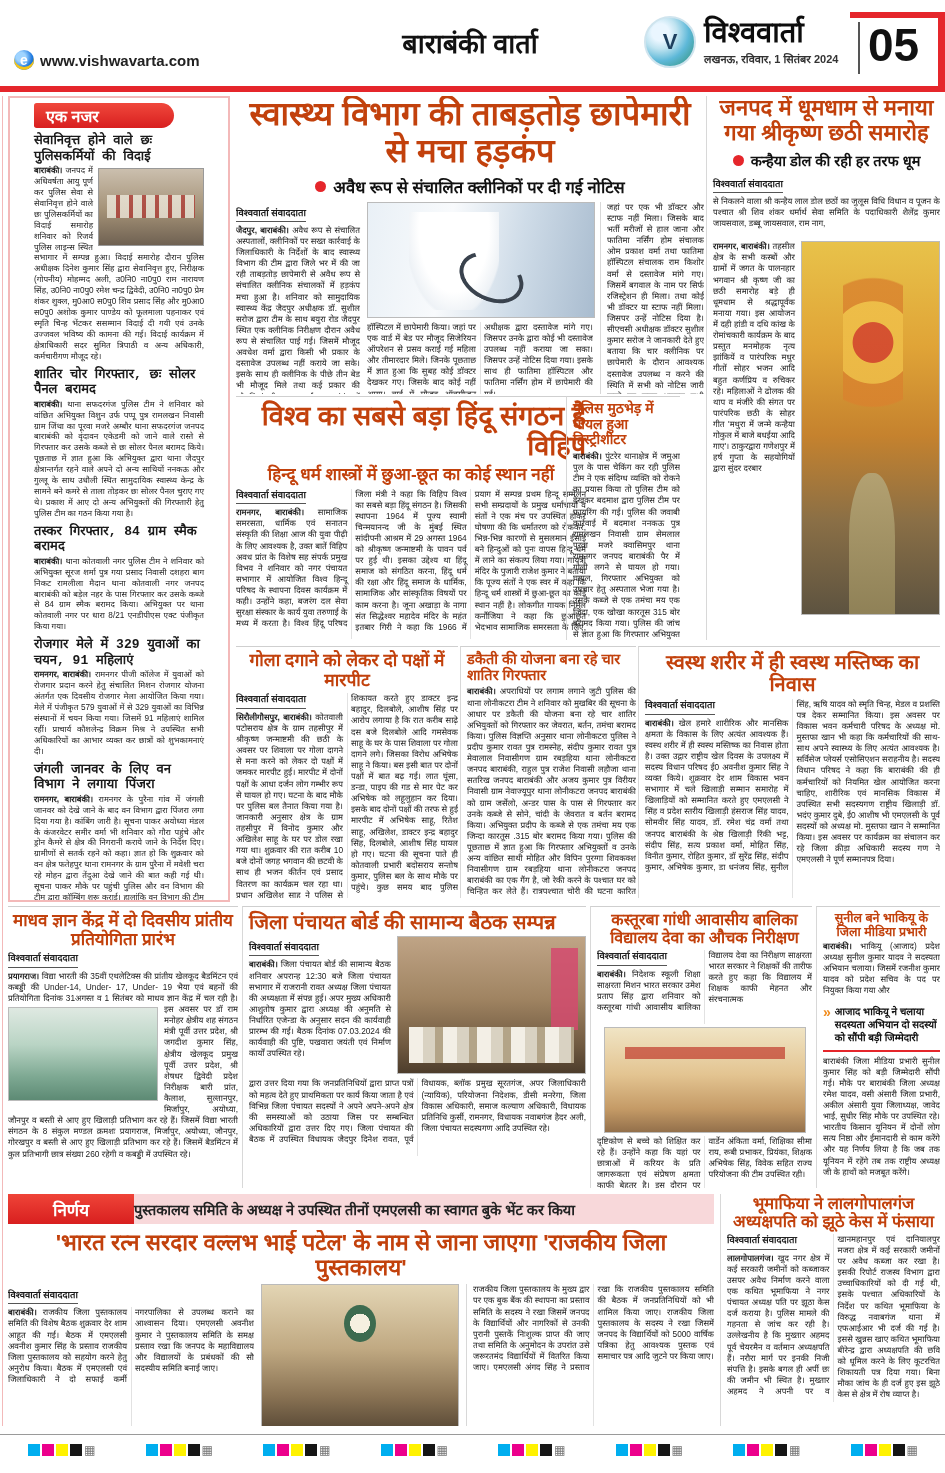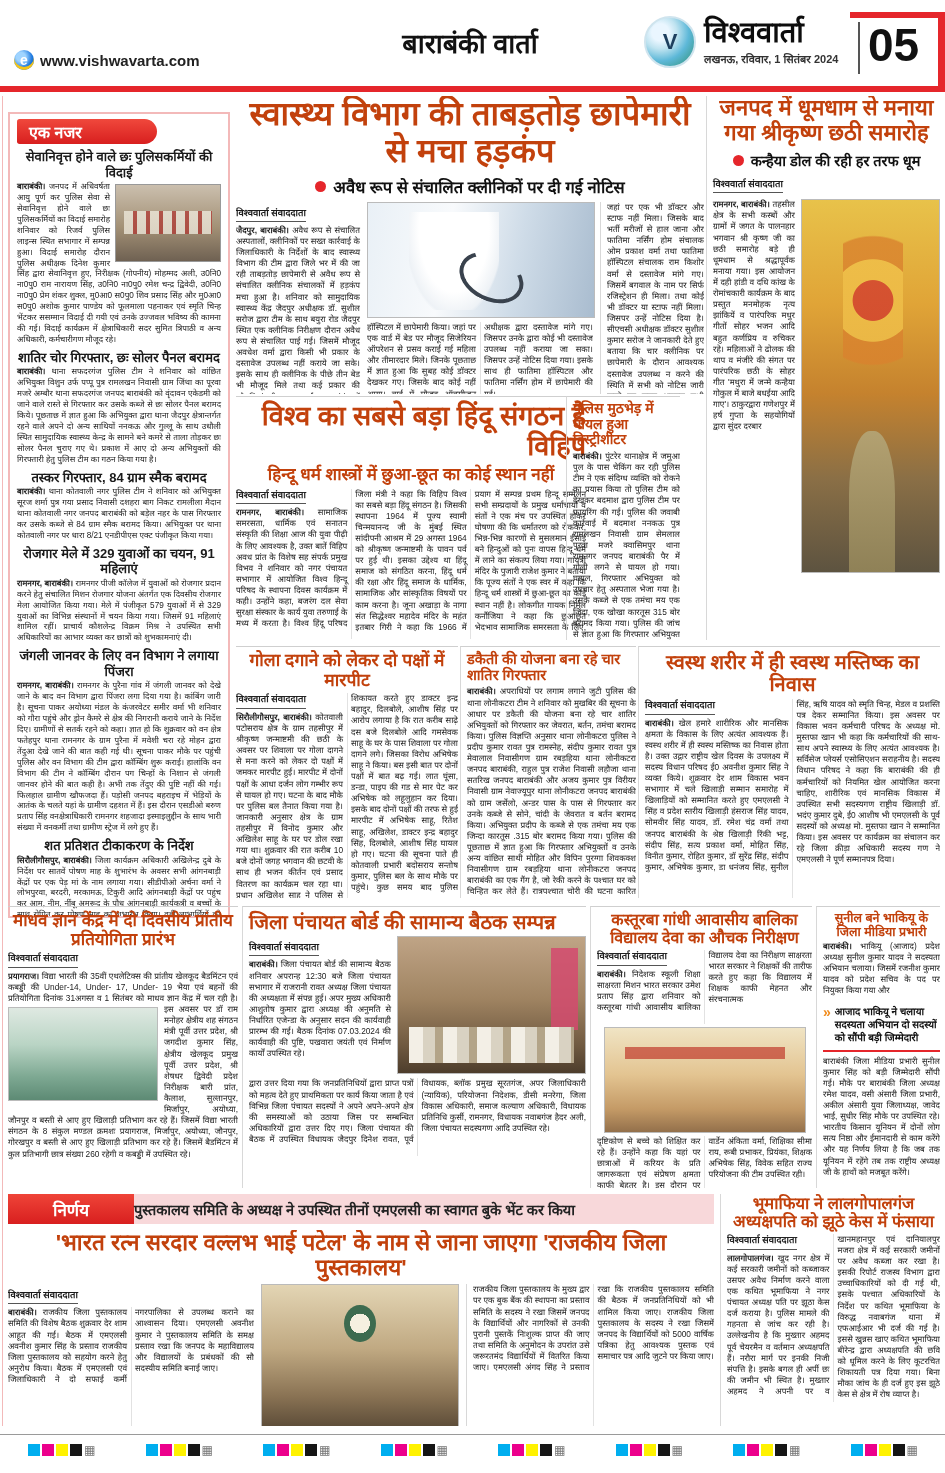--- a/index.html
+++ b/index.html
@@ -35,26 +35,26 @@
       padding-bottom:2px;margin-bottom:3px;}
   .dl{font-weight:bold;}
   .bd{font-size:8.3px;line-height:1.34;text-align:justify;color:#222;}
   .cols2{column-count:2;column-gap:8px;column-rule:1px solid #e2e2e2;}
   .cols3{column-count:3;column-gap:8px;column-rule:1px solid #e2e2e2;}
   .ph{border:1px solid #bbb;}
   .vline-l{border-left:1px solid #d8d8d8;padding-left:6px;}
   .topline{border-top:1px solid #cfcfcf;padding-top:4px;}
   
   .sidebar{position:absolute;left:8px;top:96px;width:222px;height:806px;
-           border:2px solid #f3b9b9;padding:5px 7px;box-sizing:border-box;overflow:hidden;background:#fff;margin-top:16px;}
+           border:2px solid #f3b9b9;padding:5px 24px;box-sizing:border-box;overflow:hidden;background:#fff;}
   .eknajar{width:128px;height:25px;background:linear-gradient(180deg,#f0483c,#d81f1f);
            color:#fff;font-size:16px;font-weight:bold;display:flex;align-items:center;
            padding-left:12px;border-radius:3px 14px 14px 3px;margin-bottom:5px;}
   .sb-art{margin-bottom:4px;}
-  .sb-h{font-size:13px;font-weight:bold;text-align:center;line-height:1.2;margin:3px 0 2px;}
+  .sb-h{font-size:13px;font-weight:bold;text-align:left;line-height:1.2;margin:3px 0 2px;font-family:Liberation Mono, monospace;}
   .sb-bd{font-size:8.2px;line-height:1.33;text-align:justify;color:#222;}
   .sb-photo{float:right;width:104px;height:76px;margin:2px 0 3px 5px;
             background:linear-gradient(180deg,#cbbfae,#a39176 55%,#6f6152);
             border:1px solid #999;position:relative;}
   .sb-photo:before{content:"";position:absolute;left:8%;top:34%;width:84%;height:30%;
             background:repeating-linear-gradient(90deg,#f1ecdf 0 9px,#b03a34 9px 13px);opacity:.75;}
   
   .ph-doctor{background:linear-gradient(100deg,#e9f0f6 0%,#f8fafc 35%,#cfdce8 65%,#a9bccf 100%);position:relative;}
   .ph-doctor:before{content:"";position:absolute;left:18%;top:8%;width:40%;height:86%;
        background:radial-gradient(ellipse at 50% 18%,#ffffff 0 55%,#eef2f6 75%,transparent 78%);}
@@ -180,20 +180,21 @@
     </div>
   </div>
 
   <div class="art vline-l" style="left:706px;top:96px;width:234px;height:544px;box-sizing:border-box;">
     <div class="h" style="font-size:22px;">जनपद में धूमधाम से मनाया गया श्रीकृष्ण छठी समारोह</div>
     <div class="sub" style="font-size:14.5px;margin:5px 0 3px;">
       <span class="dot"></span>
       <span>कन्हैया डोल की रही हर तरफ धूम</span>
     </div>
     <span class="by">विश्ववार्ता संवाददाता</span>
+    <div class="bd" style="height:42px;overflow:hidden;">से निकलने वाला श्री कन्हैय लाल डोल छठों का जुलूस विधि विधान व पूजन के पश्चात श्री शिव शंकर धर्मार्थ सेवा समिति के पदाधिकारी शैलेंद्र कुमार जायसवाल, डब्बू जायसवाल, राम नाग,</div>
     <div style="display:flex;gap:6px;margin-top:3px;">
       <div class="bd" style="width:82px;flex:0 0 auto;"><span class="dl">रामनगर, बाराबंकी।</span>
         <span>तहसील क्षेत्र के सभी कस्बों और ग्रामों में जगत के पालनहार भगवान श्री कृष्ण जी का छठी समारोह बड़े ही धूमधाम से श्रद्धापूर्वक मनाया गया। इस आयोजन में दही हांडी व दधि कांख के रोमांचकारी कार्यक्रम के बाद प्रस्तुत मनमोहक नृत्य झांकियें व पारंपरिक मधुर गीतों सोहर भजन आदि बहुत कर्णप्रिय व रुचिकर रहे। महिलाओं ने ढोलक की थाप व मंजीरे की संगत पर पारंपरिक छठी के सोहर गीत 'मथुरा में जन्मे कन्हैया गोकुल में बाजे बधईया आदि गाए'। ठाकुरद्वारा गणेशपुर में हर्ष गुप्ता के सहयोगियों द्वारा सुंदर दरबार</span></div>
       <div class="ph ph-proc" style="flex:1;height:372px;"></div>
     </div>
   </div>
 
   <div class="art topline" style="left:236px;top:396px;width:350px;height:244px;box-sizing:border-box;">
     <div class="h" style="font-size:27px;text-align:right;">विश्व का सबसे बड़ा हिंदू संगठन है विहिप</div>
     <div class="h" style="font-size:17px;margin:4px 0 4px;">हिन्दू धर्म शास्त्रों में छुआ-छूत का कोई स्थान नहीं</div>

